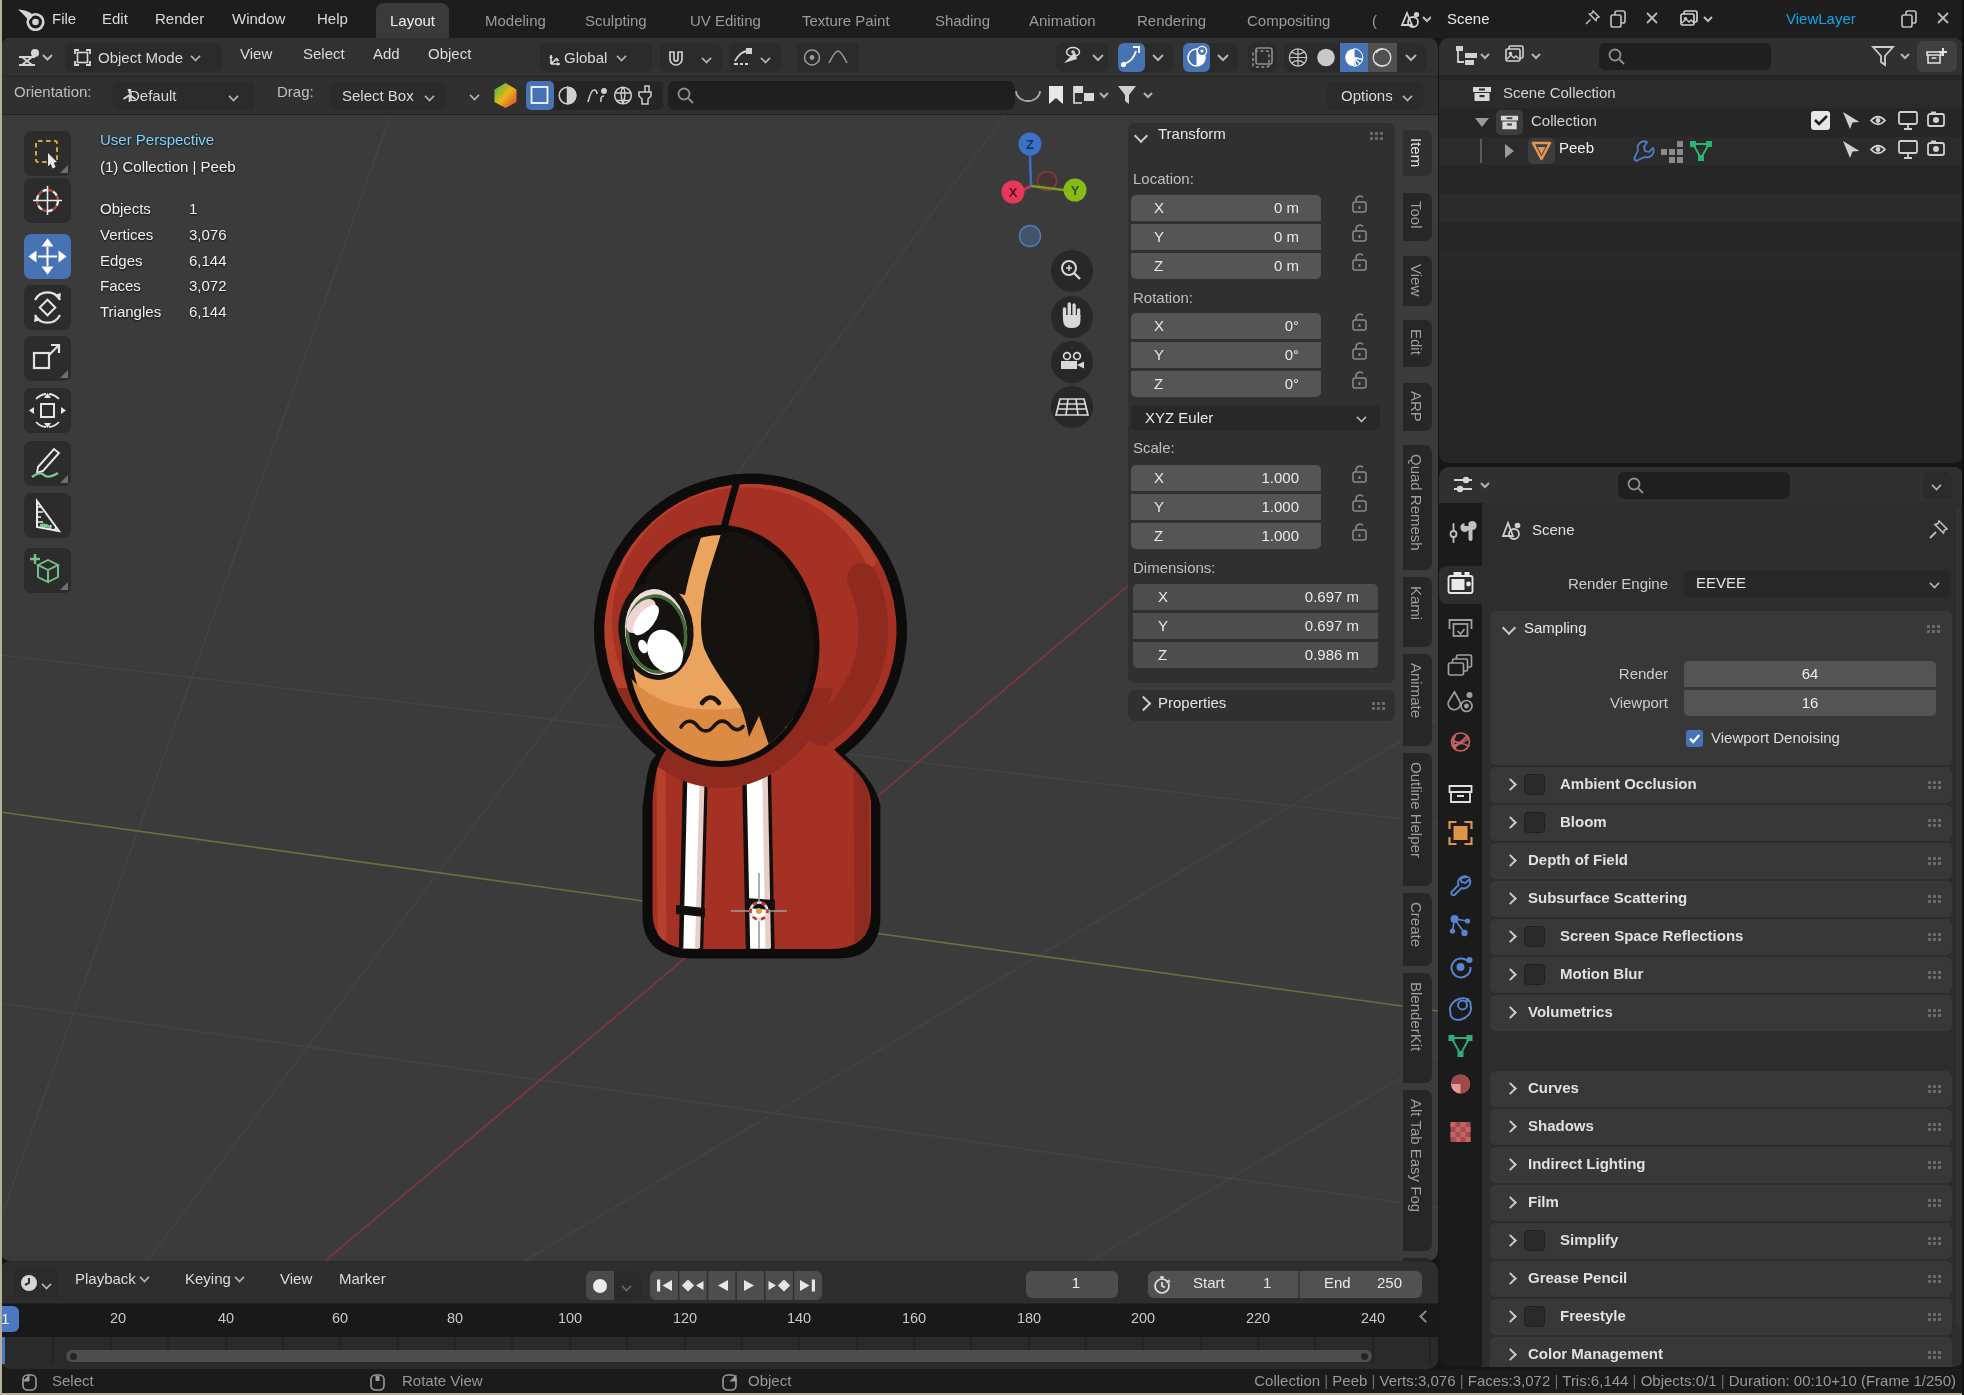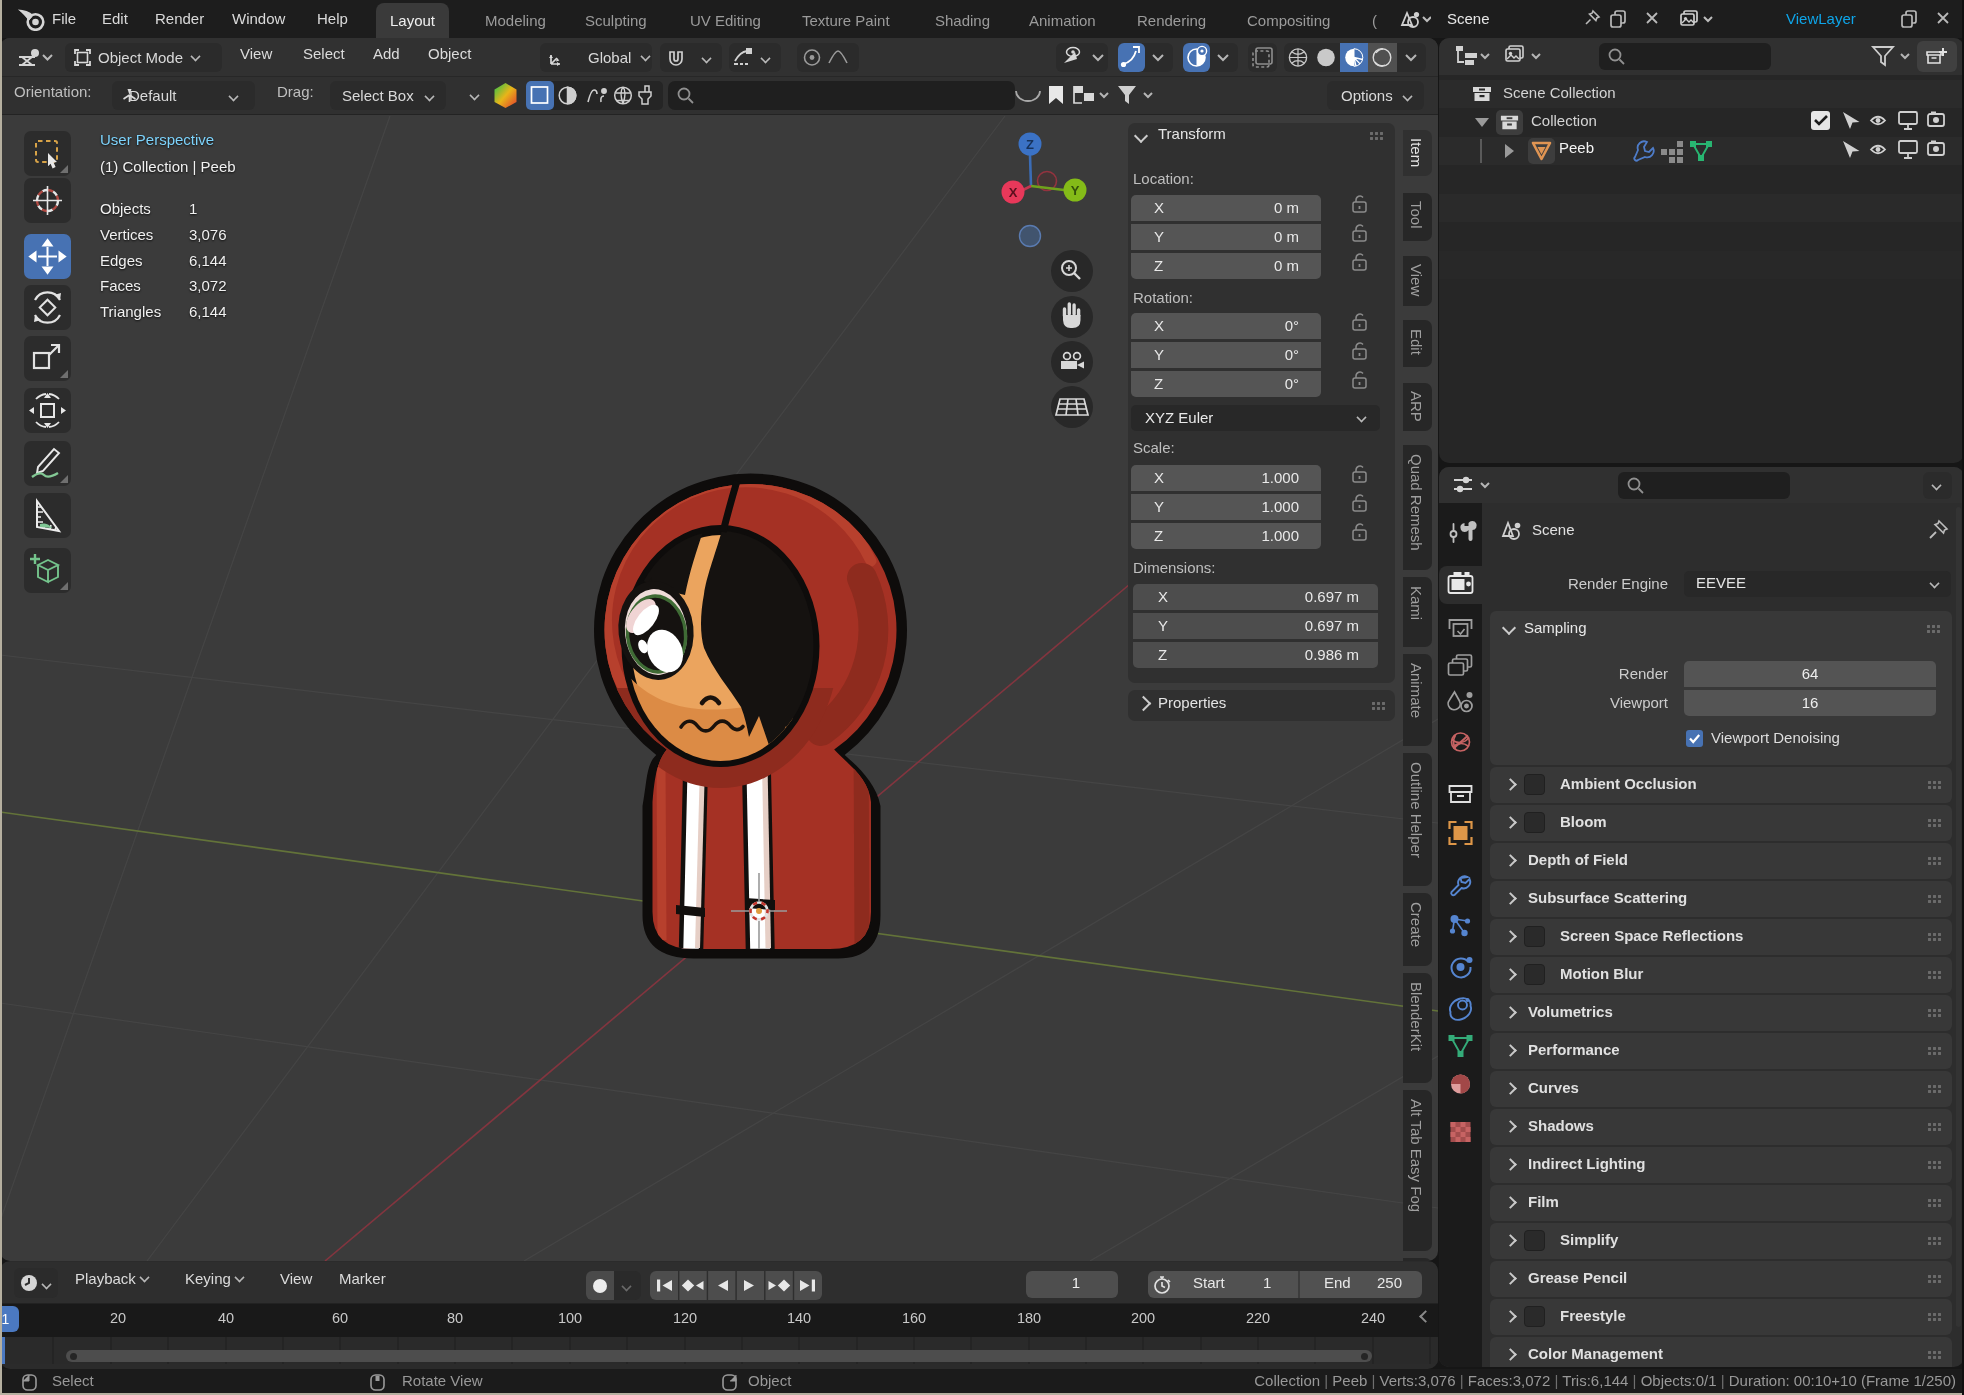--- a/index.html
+++ b/index.html
@@ -148,21 +148,21 @@
       </div>
       <div class="hmenu" style="left:240px;top:7px">View</div>
       <div class="hmenu" style="left:303px;top:7px">Select</div>
       <div class="hmenu" style="left:373px;top:7px">Add</div>
       <div class="hmenu" style="left:428px;top:7px">Object</div>
       <div class="dd" style="left:540px;top:5px;width:112px;height:29px;line-height:29px;">
         <svg class="abs" style="left:8px;top:5px" width="19" height="19" viewBox="0 0 19 19">
           <path d="M3,16 L3,7 M3,16 L12,16 M3,16 L9,10" stroke="#d9d9d9" stroke-width="1.7"></path>
           <path d="M3,7 l-2,3 h4 Z M12,16 l-3,-2 v4 Z M9,10 l-1,3.4 l3.4,-1Z" fill="#d9d9d9"></path>
         </svg>
-        <span style="margin-left:48px">Global</span><span class="chev" style="margin-left:10px"></span>
+        <span style="margin-left:24px">Global</span><span class="chev" style="margin-left:10px"></span>
       </div>
       <div class="dd" style="left:660px;top:5px;width:62px;height:29px;">
         <svg class="abs" style="left:6px;top:5px" width="20" height="19" viewBox="0 0 20 19">
           <path d="M4,11 a6,6 0 0 0 12,0 v-7 h-4 v7 a2,2 0 0 1 -4,0 v-7 h-4 Z" fill="none" stroke="#cfcfcf" stroke-width="1.7"></path>
         </svg>
         <span class="chev" style="position:absolute;left:42px;top:11px"></span>
       </div>
       <div class="dd" style="left:729px;top:5px;width:52px;height:29px;">
         <svg class="abs" style="left:4px;top:4px" width="22" height="21" viewBox="0 0 22 21">
           <path d="M2,14 q5,-9 12,-10" fill="none" stroke="#d0d0d0" stroke-width="1.8"></path>
@@ -859,25 +859,20 @@
       </div>
     <div class="ppanel" style="top:490px">
         <i class="pch"></i>
         <span class="pcb"></span>
         <span class="plb" style="left:70px">Motion Blur</span>
         <span class="dots"></span>
       </div>
     <div class="ppanel" style="top:528px">
         <i class="pch"></i>
         <span class="plb">Volumetrics</span>
-        <span class="dots"></span>
-      </div>
-    <div class="ppanel" style="top:566px">
-        <i class="pch"></i>
-        <span class="plb">Performance</span>
         <span class="dots"></span>
       </div>
     <div class="ppanel" style="top:604px">
         <i class="pch"></i>
         <span class="plb">Curves</span>
         <span class="dots"></span>
       </div>
     <div class="ppanel" style="top:642px">
         <i class="pch"></i>
         <span class="plb">Shadows</span>

